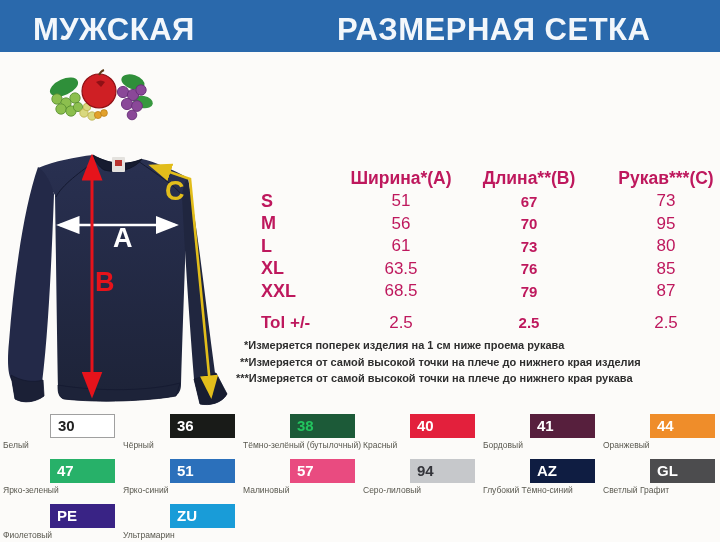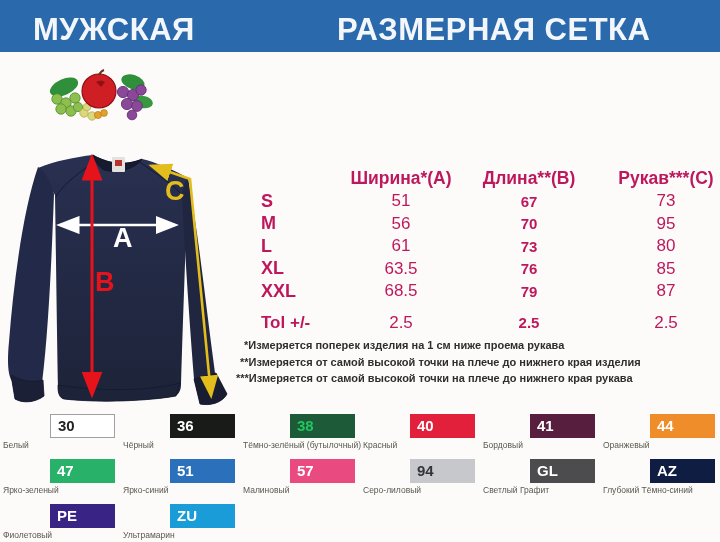--- a/index.html
+++ b/index.html
@@ -262,34 +262,34 @@
     </div>
 
     <div class="swatch-cell">
       <div class="swatch-box" style="background: rgb(198, 200, 203);">
         <span class="swatch-code" style="color: rgb(51, 52, 58);">94</span>
       </div>
       <div class="swatch-label">Серо-лиловый</div>
     </div>
 
     <div class="swatch-cell">
+      <div class="swatch-box" style="background: rgb(15, 29, 66);">
+        <span class="swatch-code" style="color: rgb(255, 255, 255);">AZ</span>
+      </div>
+      <div class="swatch-label">Глубокий Тёмно-синий</div>
+    </div>
+
+    <div class="swatch-cell">
       <div class="swatch-box" style="background: rgb(76, 76, 78);">
         <span class="swatch-code" style="color: rgb(255, 255, 255);">GL</span>
       </div>
       <div class="swatch-label">Светлый Графит</div>
     </div>
 
     <div class="swatch-cell">
-      <div class="swatch-box" style="background: rgb(15, 29, 66);">
-        <span class="swatch-code" style="color: rgb(255, 255, 255);">AZ</span>
-      </div>
-      <div class="swatch-label">Глубокий Тёмно-синий</div>
-    </div>
-
-    <div class="swatch-cell">
       <div class="swatch-box" style="background: rgb(57, 35, 133);">
         <span class="swatch-code" style="color: rgb(255, 255, 255);">PE</span>
       </div>
       <div class="swatch-label">Фиолетовый</div>
     </div>
 
     <div class="swatch-cell">
       <div class="swatch-box" style="background: rgb(25, 156, 216);">
         <span class="swatch-code" style="color: rgb(255, 255, 255);">ZU</span>
       </div>

